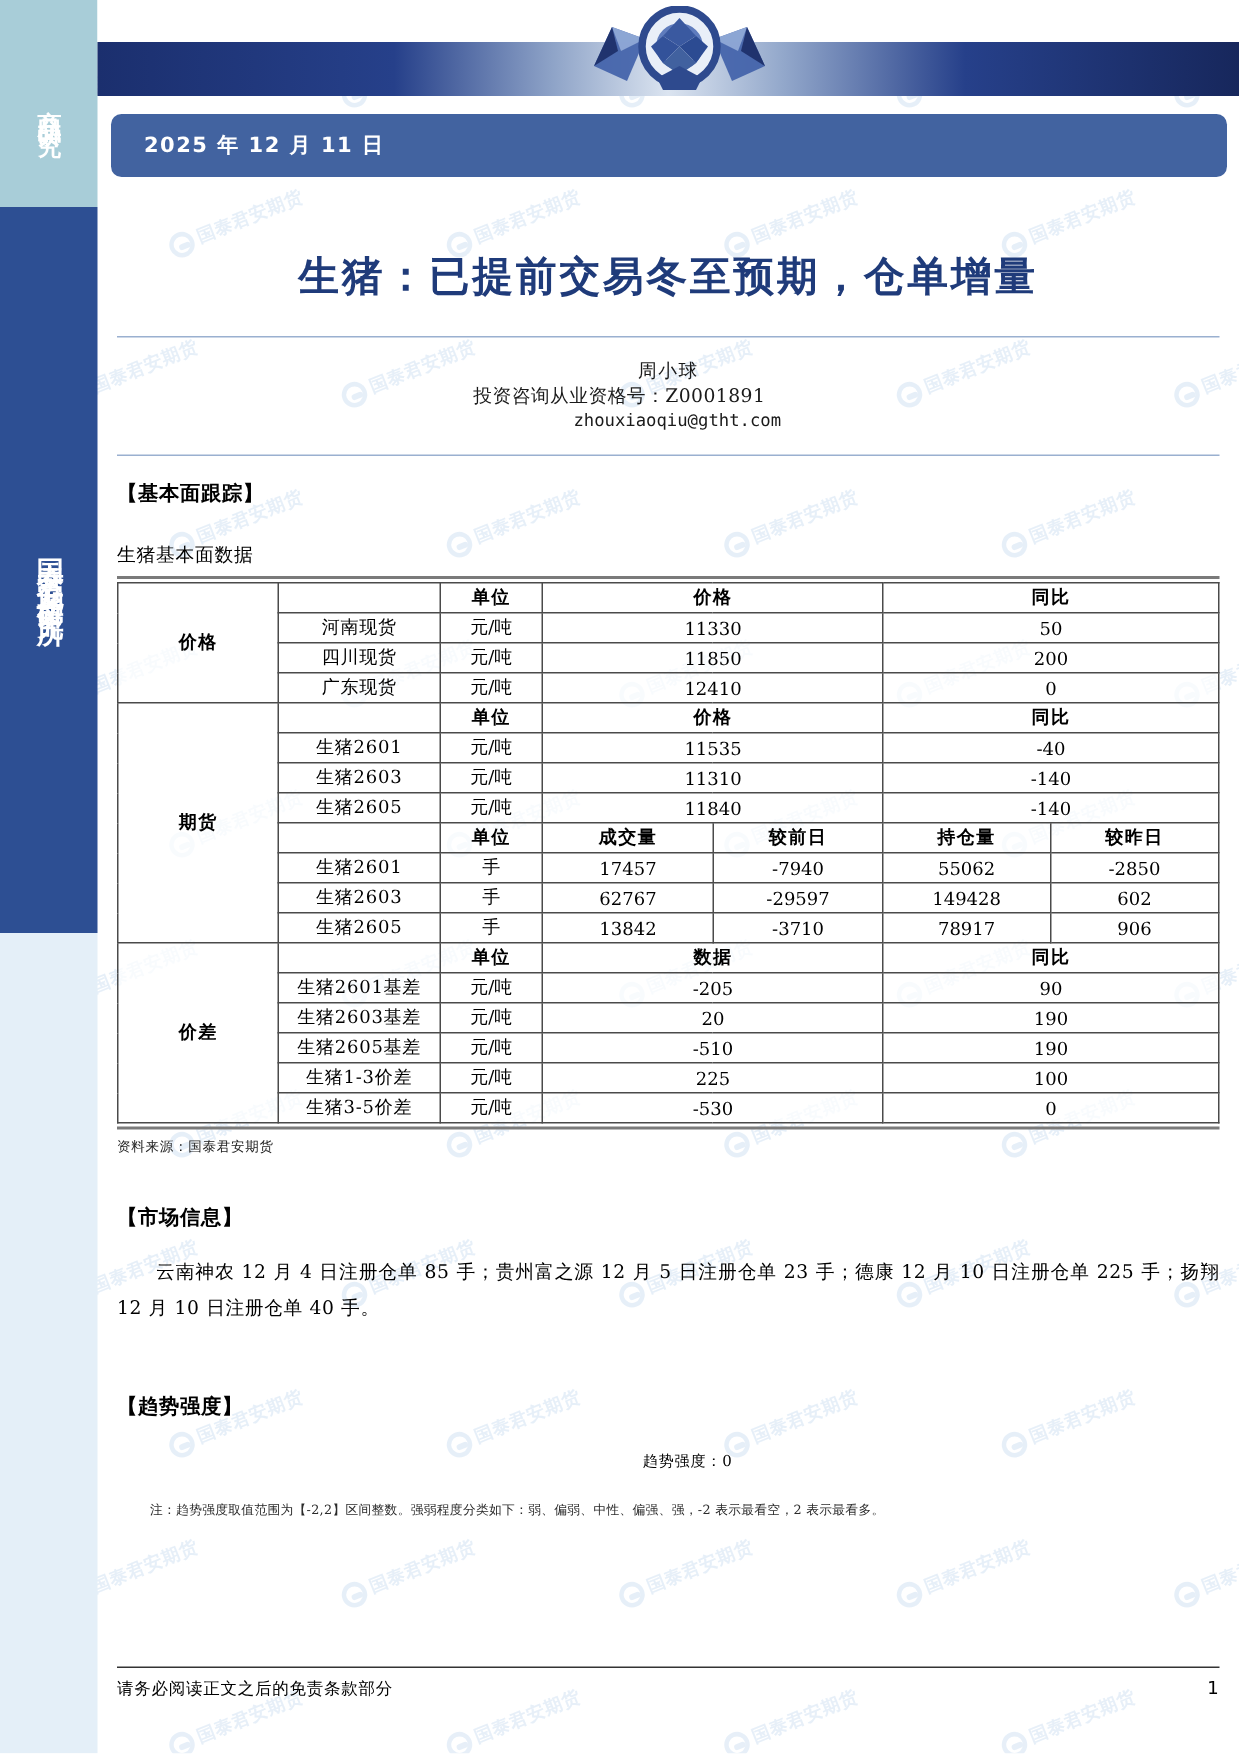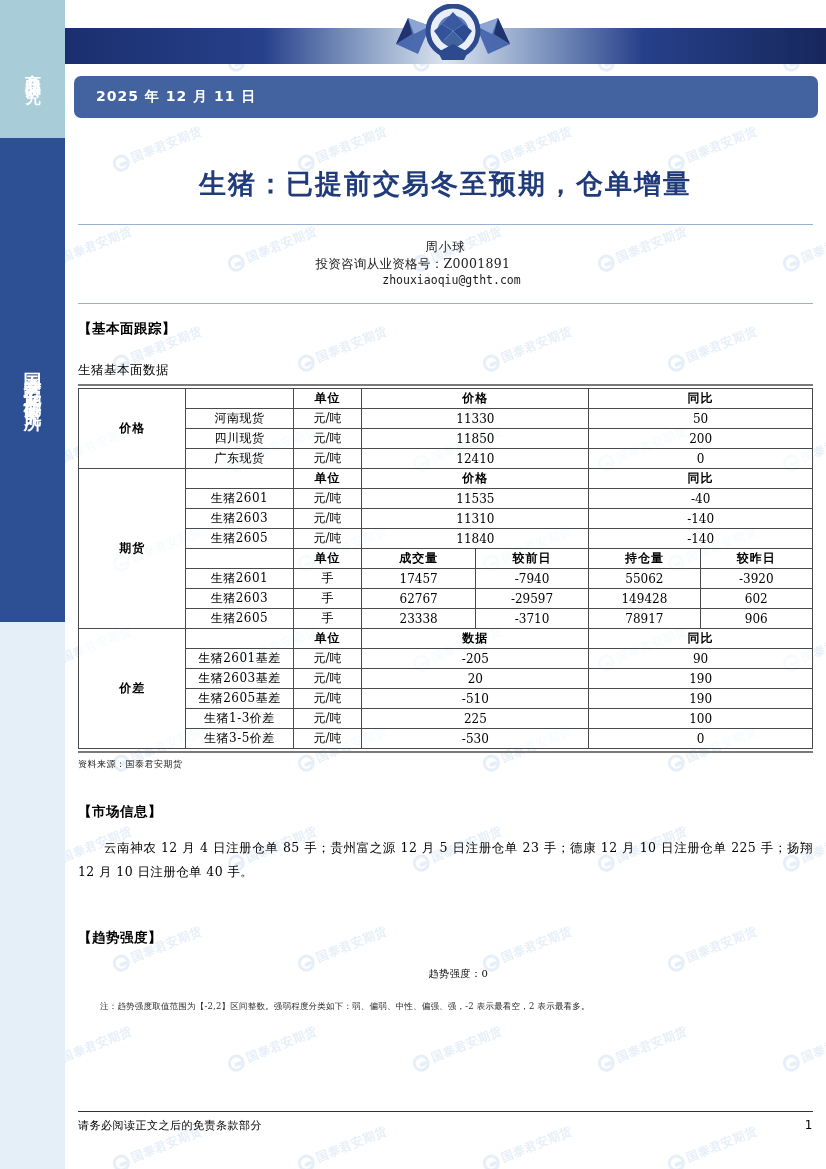--- a/index.html
+++ b/index.html
@@ -682,34 +682,34 @@
             <td class="sub" colspan="1">较前日</td>
             <td class="sub">持仓量</td>
             <td class="sub">较昨日</td>
           </tr>
           <tr>
             <td class="rowlabel">生猪2601</td>
             <td>手</td>
             <td>17457</td>
             <td>-7940</td>
             <td>55062</td>
-            <td>-3920</td>
+            <td>-2850</td>
           </tr>
           <tr>
             <td class="rowlabel">生猪2603</td>
             <td>手</td>
             <td>62767</td>
             <td>-29597</td>
             <td>149428</td>
             <td>602</td>
           </tr>
           <tr>
             <td class="rowlabel">生猪2605</td>
             <td>手</td>
-            <td>23338</td>
+            <td>13842</td>
             <td>-3710</td>
             <td>78917</td>
             <td>906</td>
           </tr>
           <tr>
             <td class="grp" rowspan="6">价差</td>
             <td class="blank"></td>
             <td class="sub">单位</td>
             <td class="sub" colspan="2">数据</td>
             <td class="sub" colspan="2">同比</td>

